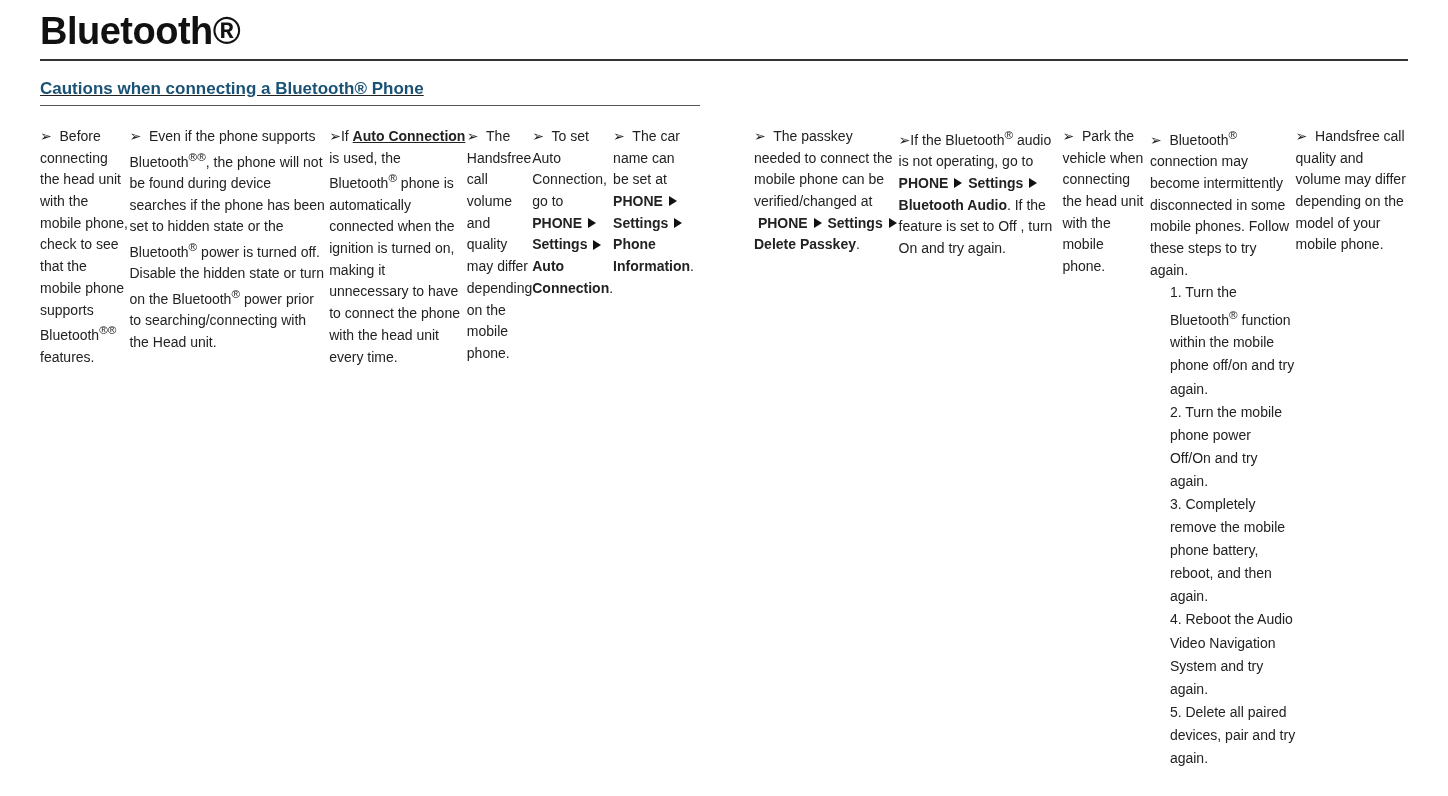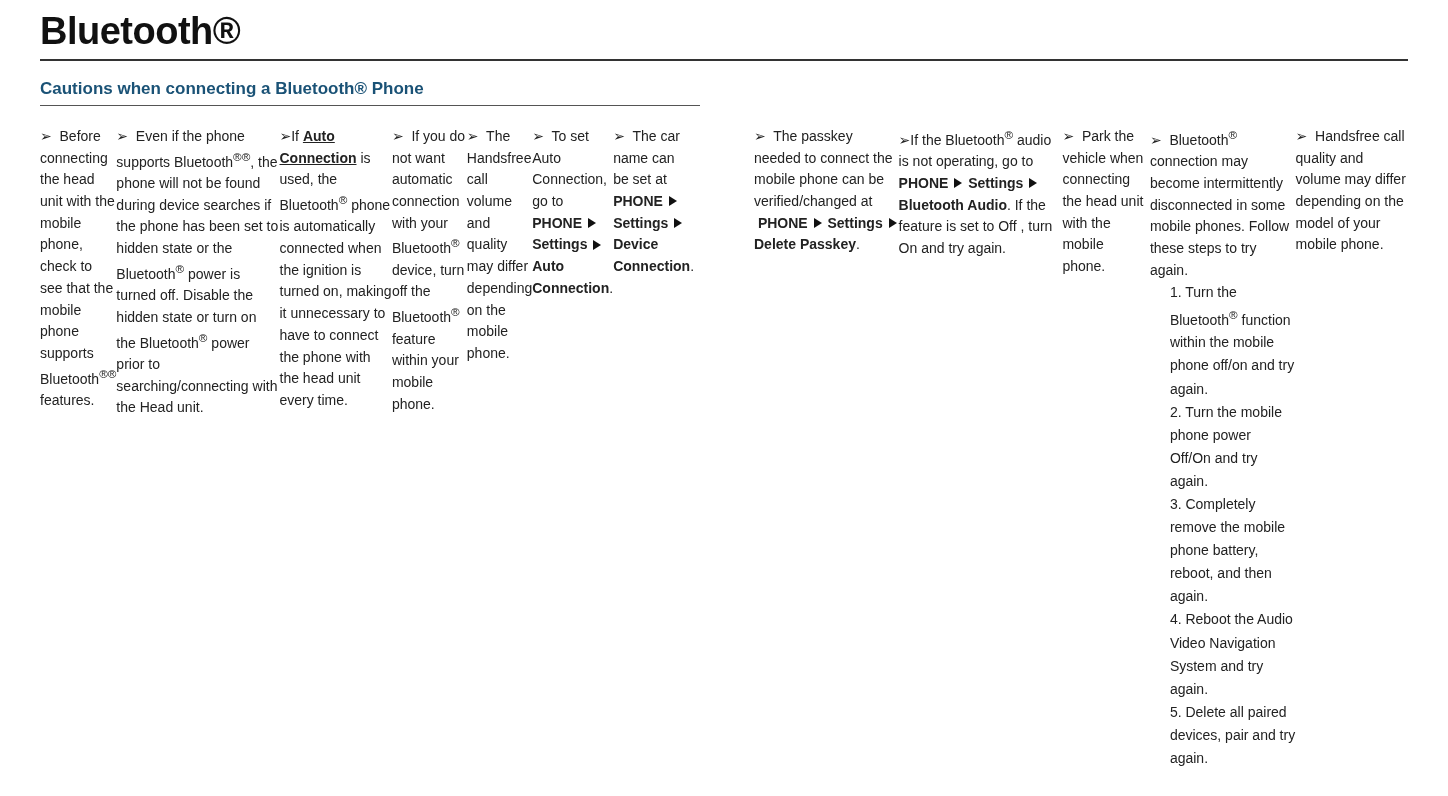--- a/index.html
+++ b/index.html
@@ -30,20 +30,21 @@
       color: #111;
       letter-spacing: -0.5px;
     }
 
     .section-header {
       margin-top: 18px;
       padding-bottom: 6px;
       border-bottom: 1.5px solid #555;
       margin-bottom: 20px;
       max-width: 660px;
+      text-decoration: underline;
     }
 
     .section-title {
       font-size: 17px;
       font-weight: bold;
       color: #1a5276;
     }
 
     .two-col {
       display: flex;
@@ -110,34 +111,31 @@
     </div>
 
     <div class="para">
       ➢&nbsp; Even if the phone supports Bluetooth<sup>®®</sup>, the phone will not be found during device searches if the phone has been set to hidden state or the Bluetooth<sup>®</sup> power is turned off. Disable the hidden state or turn on the Bluetooth<sup>®</sup> power prior to searching/connecting with the Head unit.
     </div>
 
     <div class="para">
       ➢If <span class="bold underline">Auto Connection</span> is used, the Bluetooth<sup>®</sup> phone is automatically connected when the ignition is turned on, making it unnecessary to have to connect the phone with the head unit every time.
     </div>
 
-    <div class="para">
-      ➢&nbsp; If you do not want automatic connection with your Bluetooth<sup>®</sup> device, turn off the Bluetooth<sup>®</sup> feature within your mobile phone.
-    </div>
 
     <div class="para">
       ➢&nbsp; The Handsfree call volume and quality may differ depending on the mobile phone.
     </div>
 
     <div class="para">
       ➢&nbsp; To set Auto Connection, go to <span class="bold">PHONE</span> <span class="triangle"></span> <span class="bold">Settings</span> <span class="triangle"></span> <span class="bold">Auto Connection</span>.
     </div>
 
     <div class="para">
-      ➢&nbsp; The car name can be set at <span class="bold">PHONE</span> <span class="triangle"></span> <span class="bold">Settings</span> <span class="triangle"></span> <span class="bold">Device Connection</span>.
+      ➢&nbsp; The car name can be set at <span class="bold">PHONE</span> <span class="triangle"></span> <span class="bold">Settings</span> <span class="triangle"></span> <span class="bold">Phone Information</span>.
     </div>
 
   </div>
 
   <div class="col">
 
     <div class="para">
       ➢&nbsp; The passkey needed to connect the mobile phone can be verified/changed at &nbsp;<span class="bold">PHONE</span> <span class="triangle"></span> <span class="bold">Settings</span> <span class="triangle"></span> <span class="bold">Delete Passkey</span>.
     </div>
 

